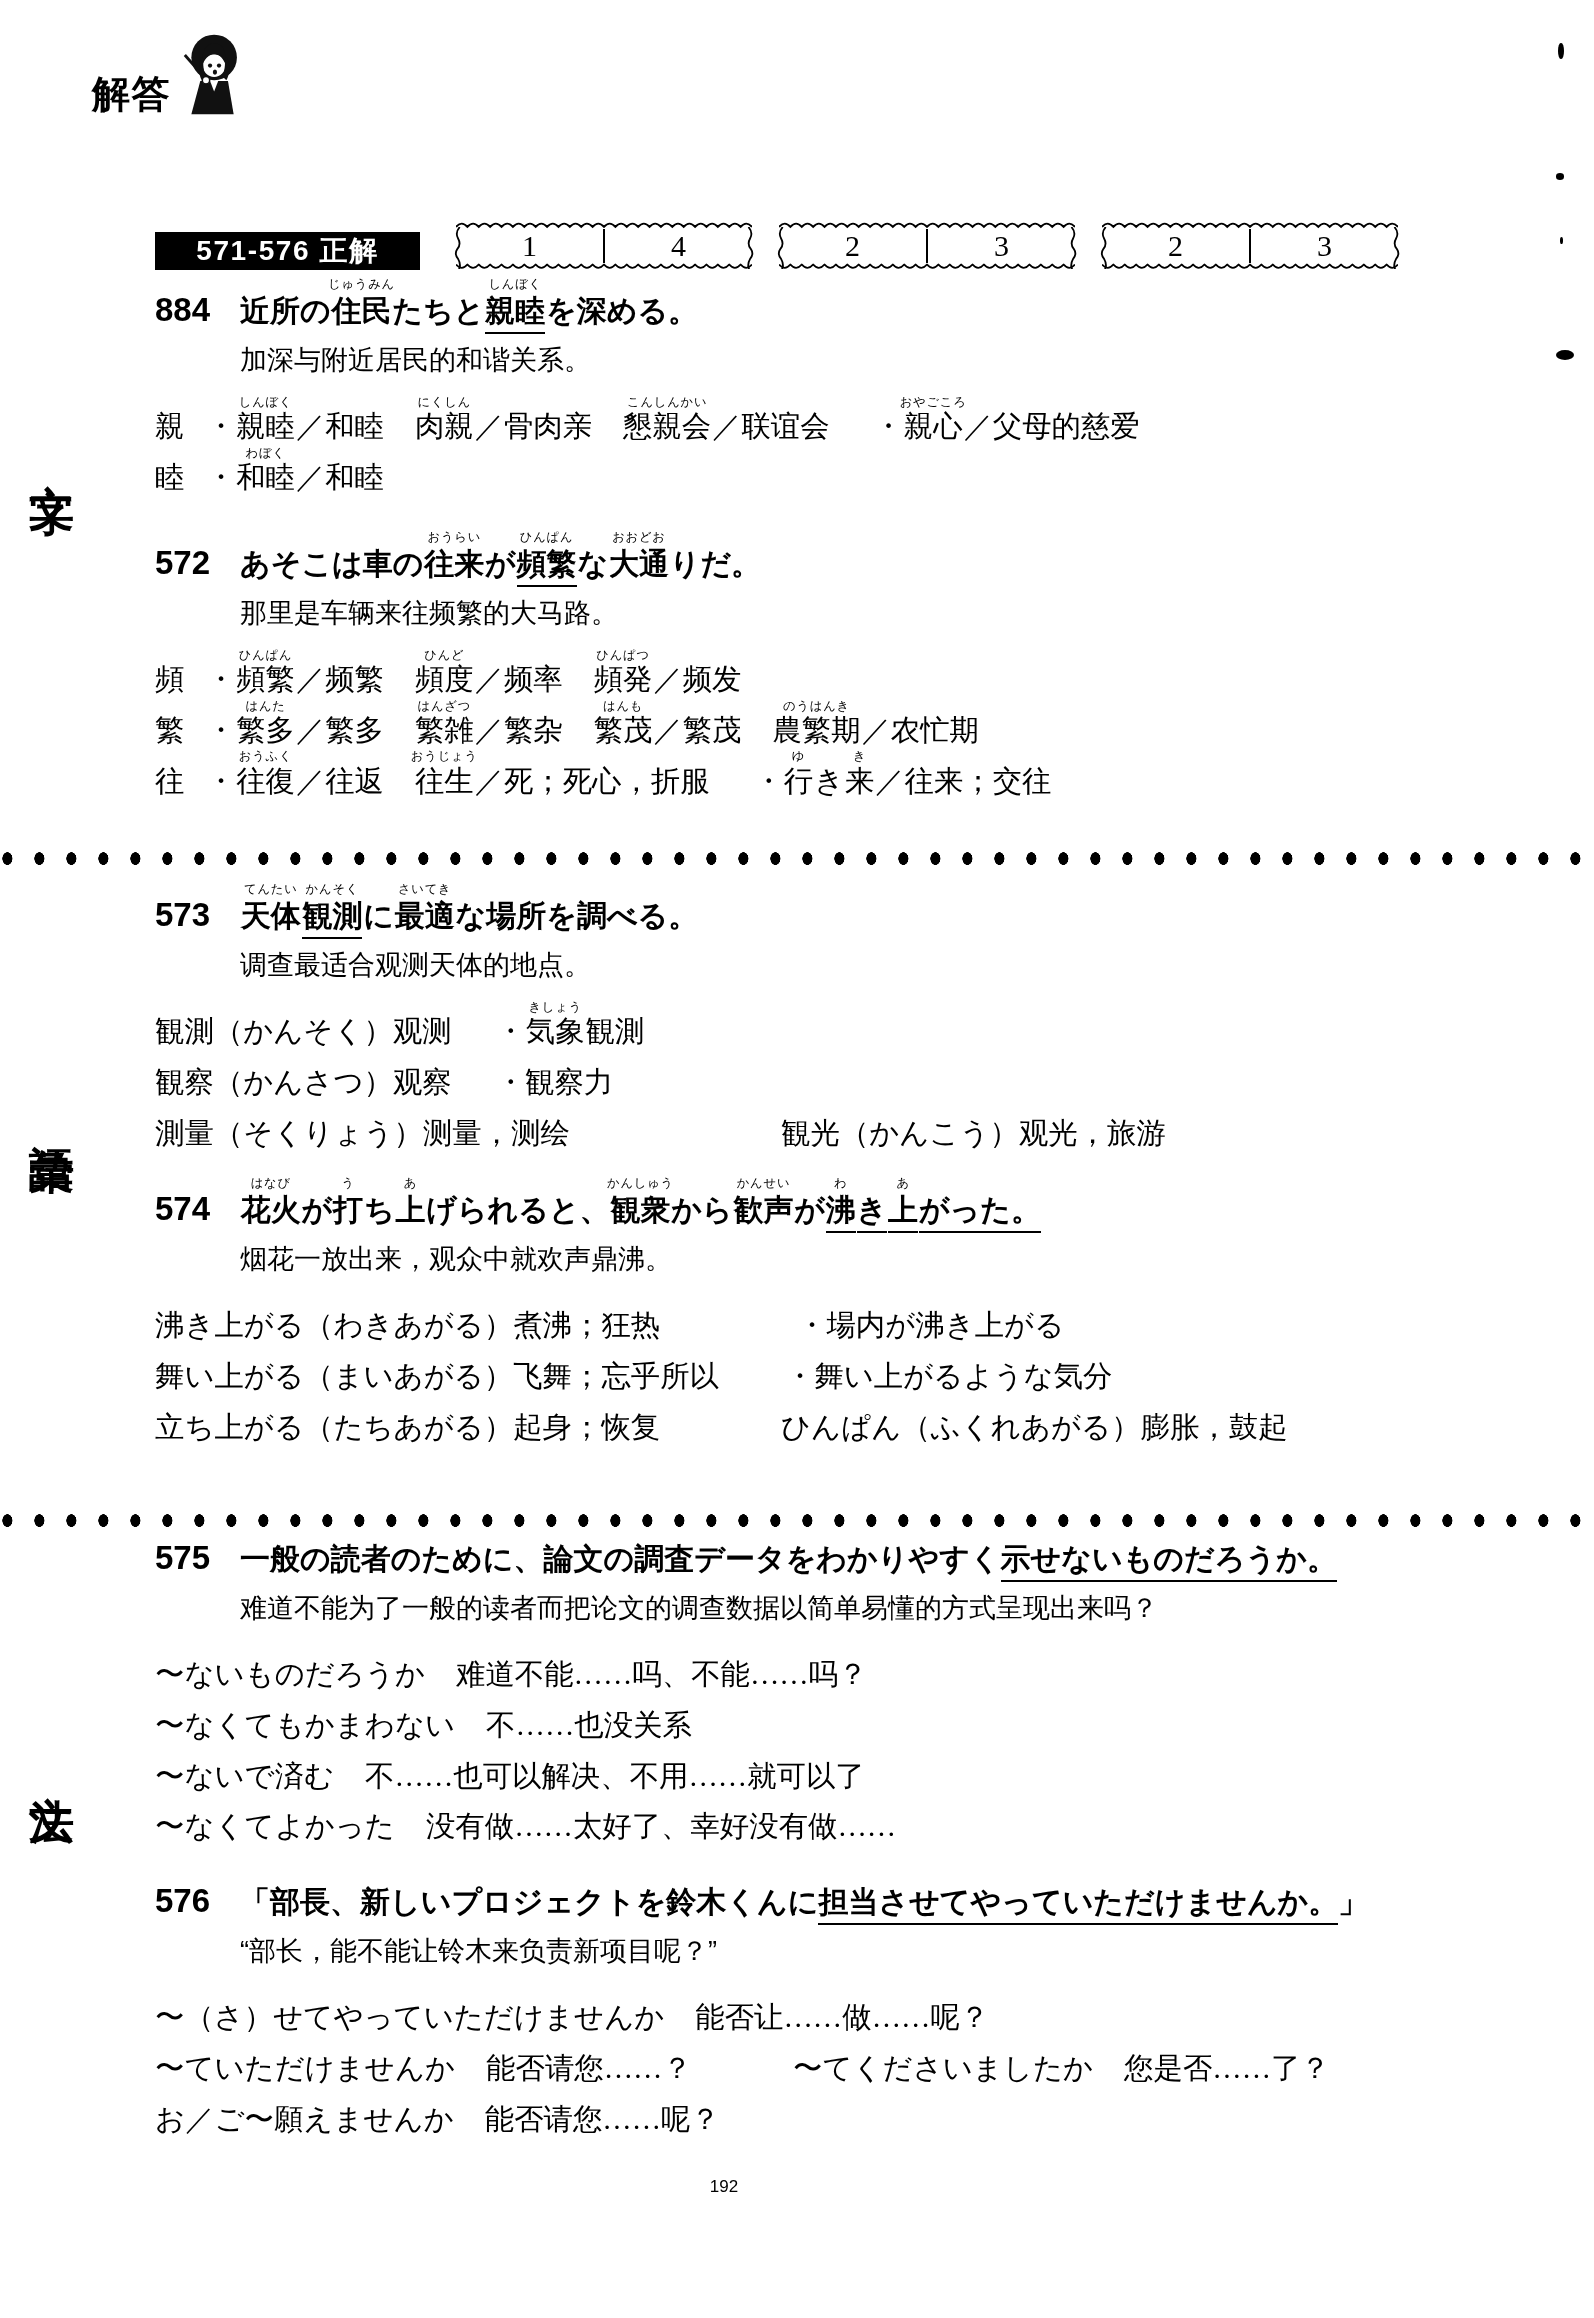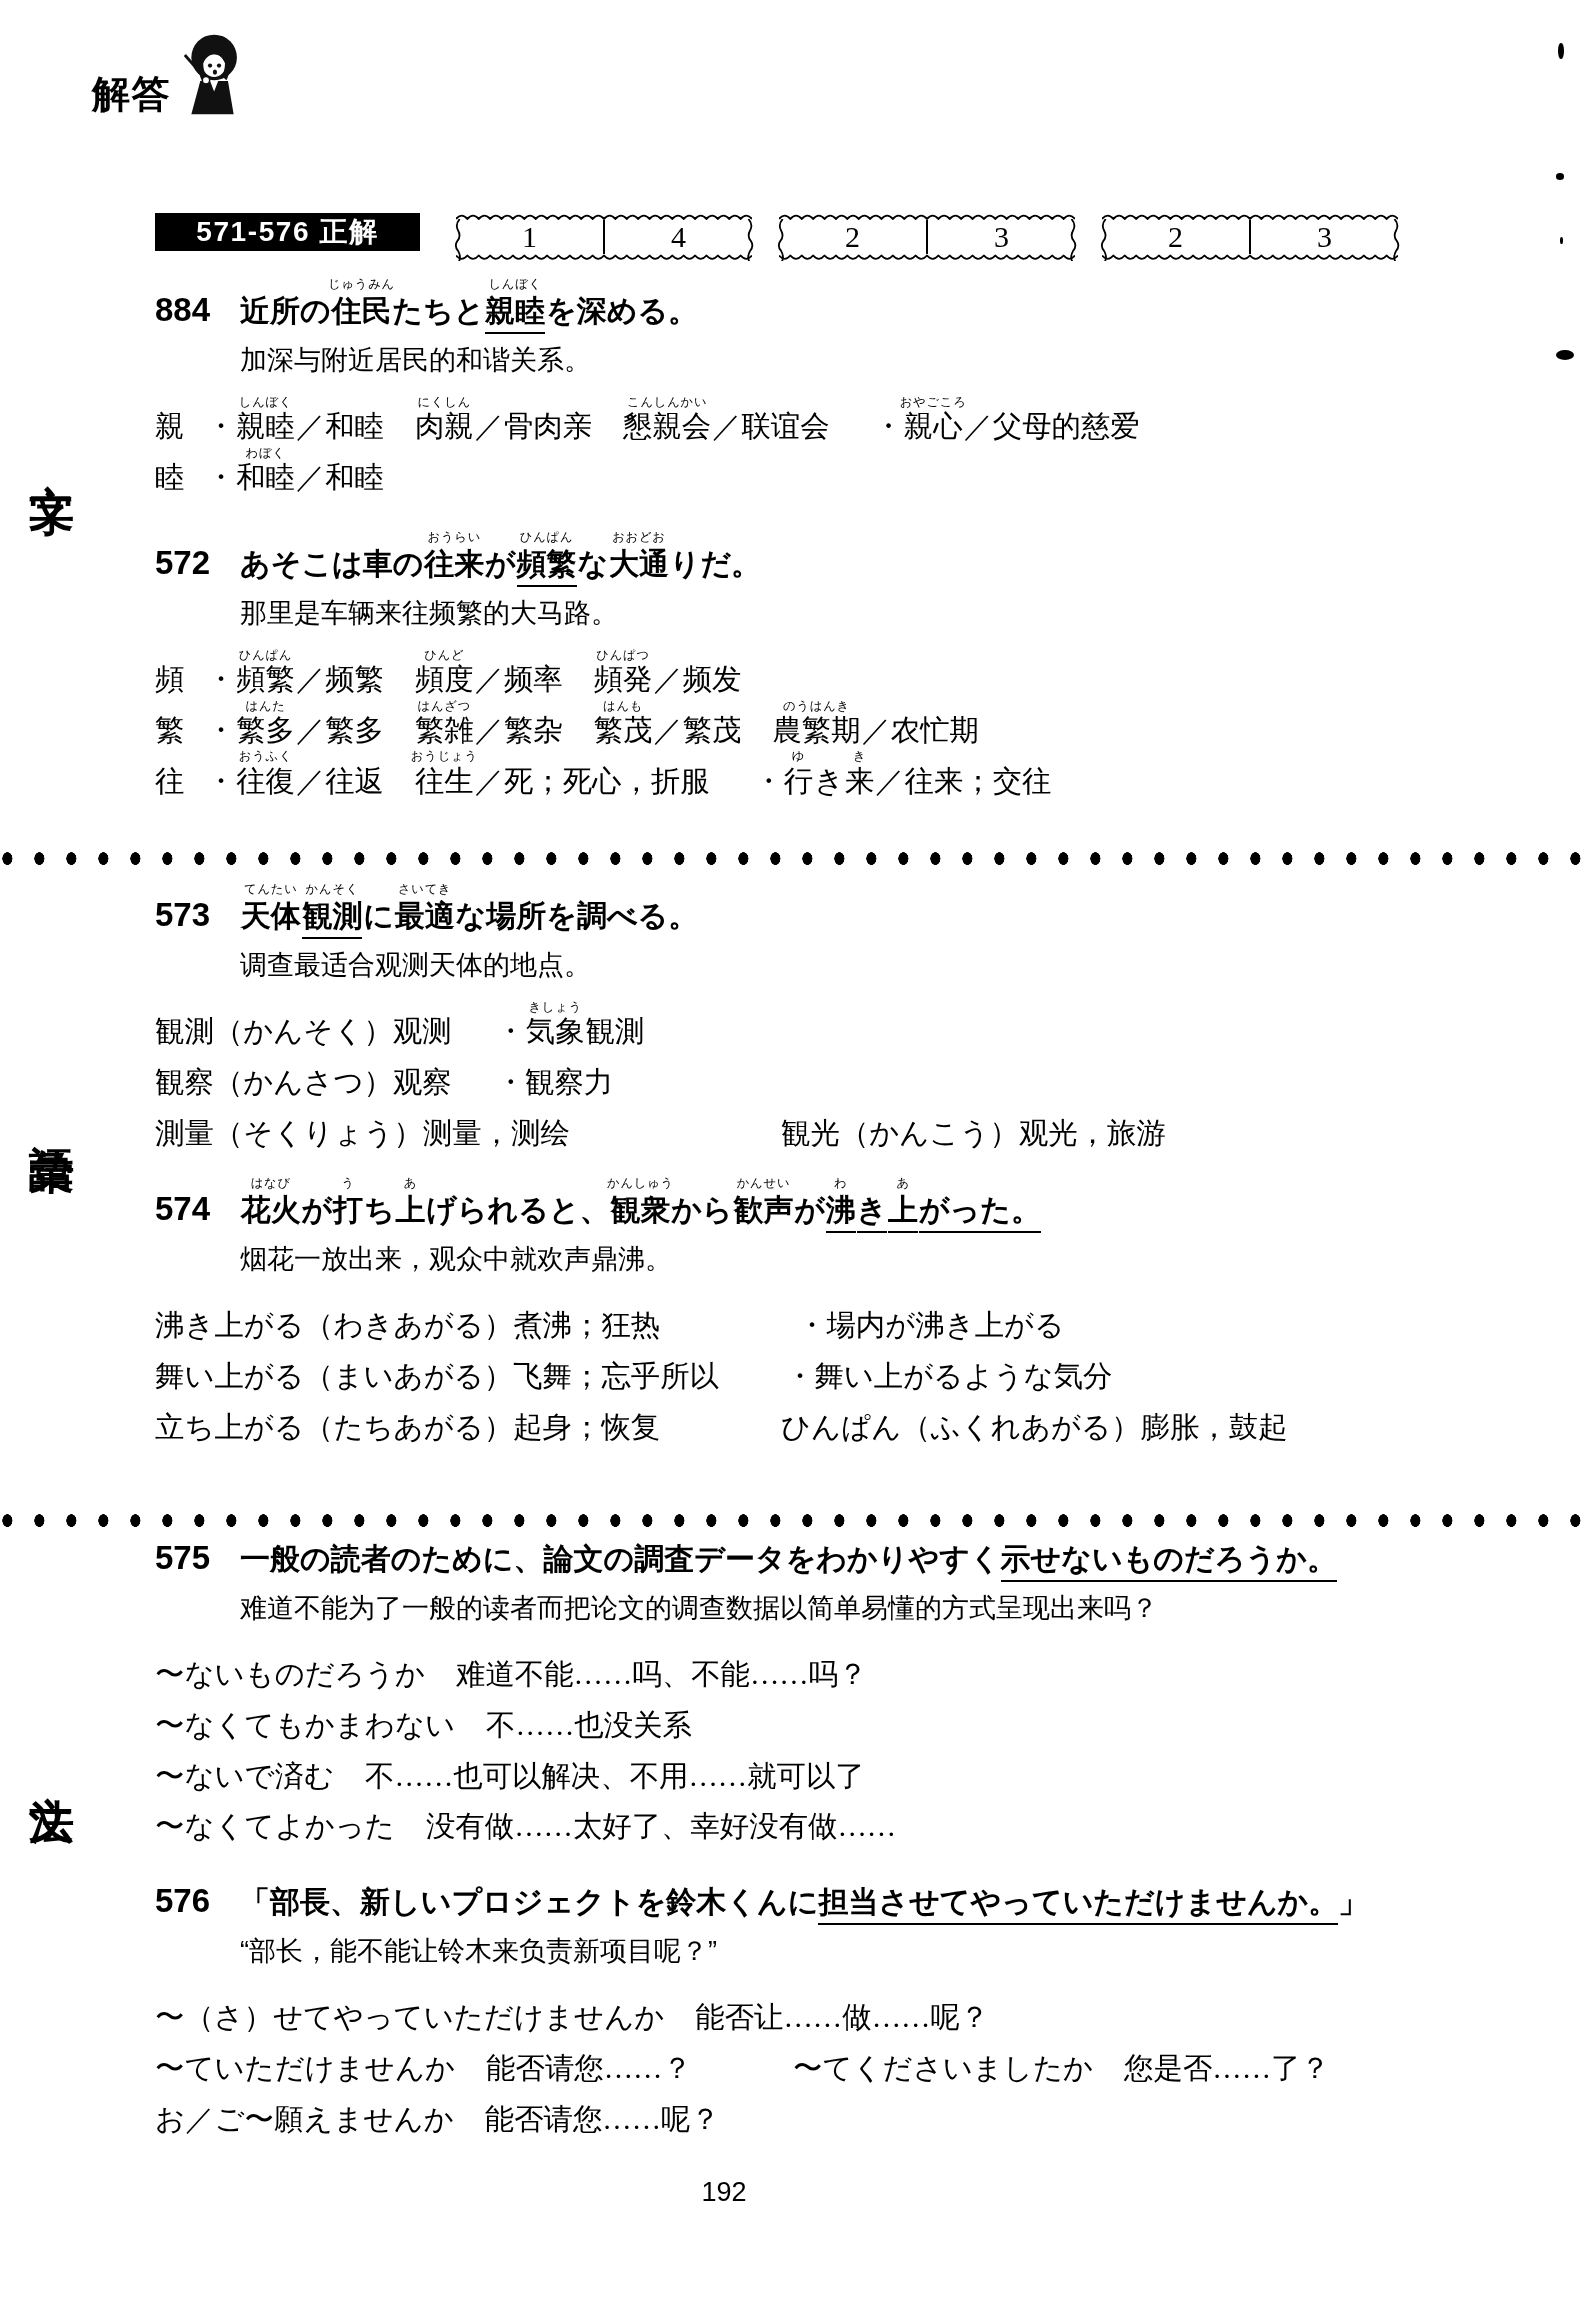--- a/index.html
+++ b/index.html
@@ -5,21 +5,21 @@
   html,body{margin:0;padding:0;background:#e8e8e8;}
   .page{position:relative;width:1594px;height:2319px;background:#fff;color:#000;
         font-family:"Liberation Sans",sans-serif;overflow:hidden;}
 
   
   .brand{position:absolute;top:33px;left:92px;display:flex;align-items:flex-end;}
   .brand .title{font-size:38px;font-weight:800;letter-spacing:1.6px;line-height:1;padding-bottom:3.3px;}
   .brand svg{margin-left:8.2px;}
 
   
-  .answer-row{position:absolute;top:213px;left:155px;height:57px;display:flex;align-items:flex-start;}
+  .answer-row{position:absolute;top:213px;left:155px;height:57px;display:flex;align-items:flex-end;}
   .akey{width:265px;background:#000;color:#fff;font-size:28px;font-weight:700;
         display:flex;align-items:center;justify-content:center;letter-spacing:1.6px;margin-right:36px;}
   .abox{width:296px;margin-right:27px;position:relative;display:flex;flex-direction:column;}
   .abox svg.zz{display:block;width:100%;height:7.4px;}
   .abox svg.flip{transform:scaleY(-1);}
   .cells{flex:1;display:flex;}
   .cell{flex:1;display:flex;align-items:center;justify-content:center;
         font-size:30px;font-family:"Liberation Serif",serif;}
   .cellsep{width:1.6px;background:#000;}
   .sideL,.sideR{position:absolute;top:5.7px;bottom:5.7px;width:8.2px;}
@@ -54,21 +54,21 @@
   .divider{position:absolute;left:0;width:1594px;height:14.7px;
            background-image:radial-gradient(ellipse 5.7px 7px at 7.4px 7.4px,#000 85%,rgba(0,0,0,0) 92%);
            background-size:32px 14.7px;background-repeat:repeat-x;}
   .d1{top:851px;} .d2{top:1513px;}
 
   
   .side{position:absolute;left:29.4px;font-size:45px;font-weight:800;
         writing-mode:vertical-rl;text-orientation:upright;letter-spacing:3.3px;line-height:1;}
   .s1{top:448px;} .s2{top:1109px;} .s3{top:1760px;}
 
-  .pagenum{position:absolute;top:2177px;left:0;width:1448px;text-align:center;font-size:27px;}
+  .pagenum{position:absolute;top:2177px;left:0;width:1448px;text-align:center;font-size:17px;}
 
   .speck{position:absolute;background:#000;border-radius:50%;}
 </style>
 </head>
 <body>
 
 <div class="page">
 
   <div class="brand">
     <span class="title">解答</span>

